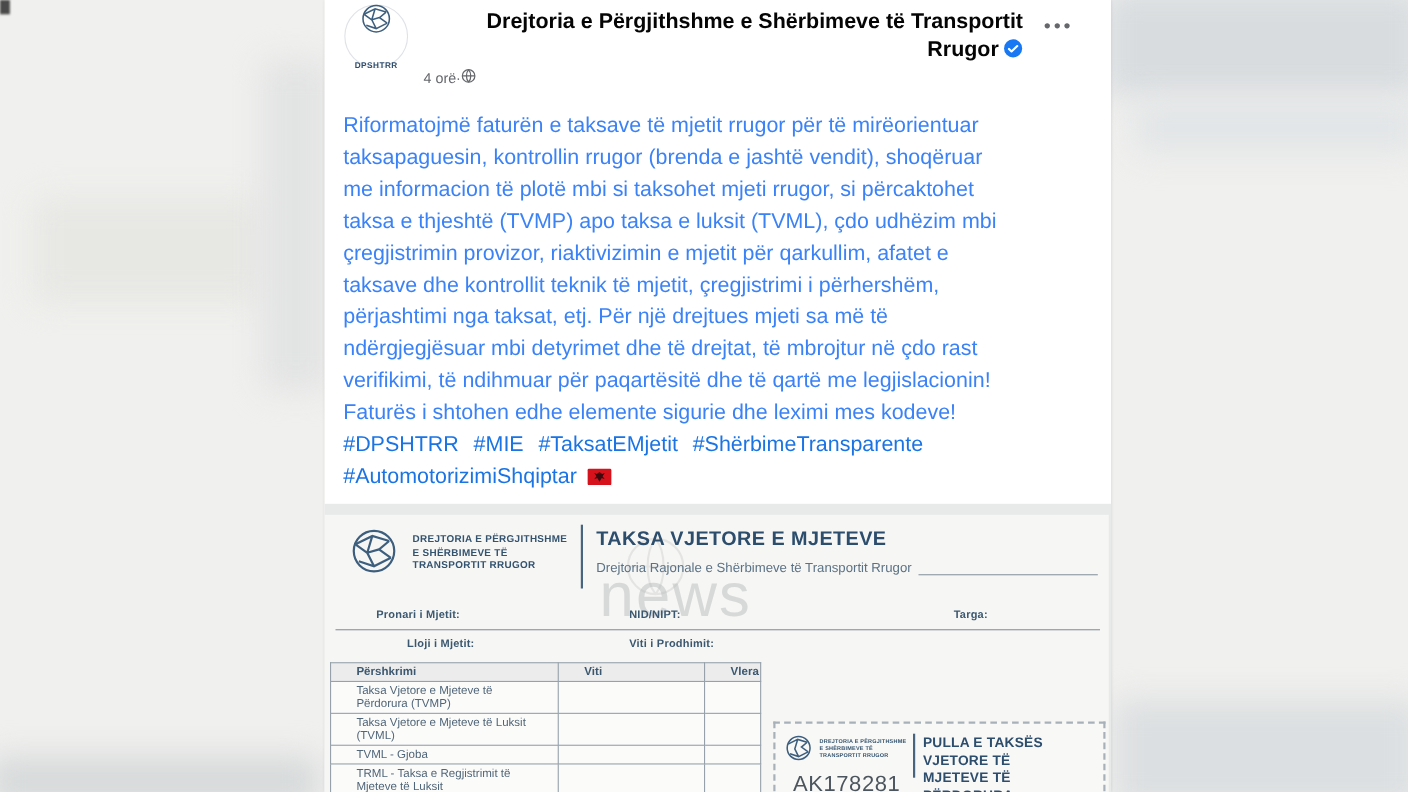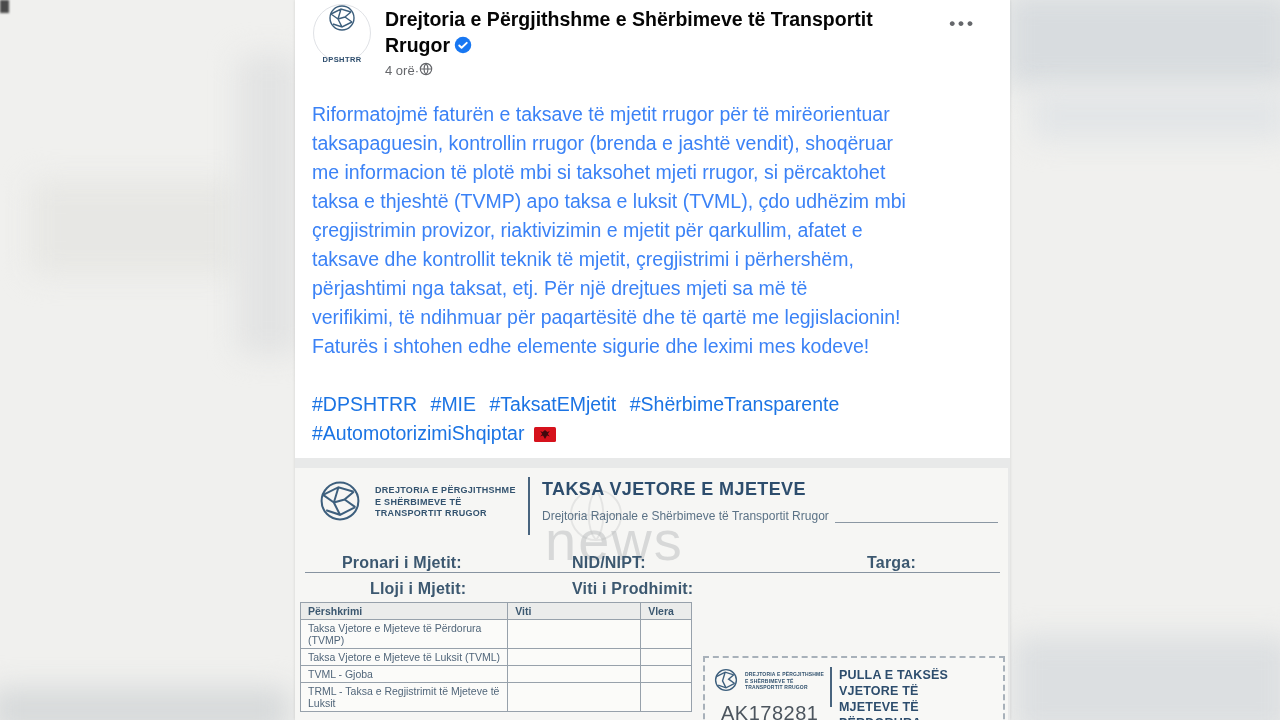--- a/index.html
+++ b/index.html
@@ -21,21 +21,21 @@
   
   .post-card { position:absolute; left:295px; top:0; width:715px; height:720px;
     background:#ffffff; box-shadow:0 0 3px rgba(0,0,0,.12); }
 
   .avatar { position:absolute; left:18px; top:4px; width:58px; height:58px; border-radius:50%;
     background:#fff; border:1px solid #e0e2e6; display:flex; flex-direction:column;
     align-items:center; justify-content:center; cursor:pointer; }
   .avatar .av-label { font-size:7.5px; font-weight:bold; color:#2d4d6d; letter-spacing:.4px; margin-top:18px; }
 
   .author { position:absolute; left:90px; top:6px; width:545px; font-size:19.5px; font-weight:bold;
-    color:#050505; line-height:26px; }
+    color:#050505; line-height:26px;text-align:right; }
   .author .badge { display:inline-block; vertical-align:-2px; margin-left:4px; }
   .meta { position:absolute; left:90px; top:62px; font-size:13px; color:#65676b;
     display:flex; align-items:center; gap:0; }
   .menu-dots { position:absolute; right:34px; top:14px; font-size:17px; letter-spacing:3px;
     color:#65676b; cursor:pointer; font-weight:bold; }
 
   .body-text { position:absolute; left:17px; top:100px; width:690px; font-size:19.5px;
     color:#3b82f6; line-height:29px; }
   .body-text .line { white-space:nowrap; }
   .hashtags { position:absolute; left:17px; top:390px; width:690px; font-size:19.5px;
@@ -58,28 +58,28 @@
   .doc-subtitle { position:absolute; left:247px; top:41px; right:10px; display:flex;
     align-items:flex-end; font-size:12px; color:#5b7286;justify-content:flex-end; }
   .doc-subtitle .fill-line { flex:1; border-bottom:1px solid #8b97a3; margin-left:6px; height:14px; }
 
   .wm-globe { position:absolute; left:272px; top:18px; opacity:.35; }
   .wm-text { position:absolute; left:250px; top:40px; font-size:56px; color:#b9bcbd;
     opacity:.5; letter-spacing:2px; }
 
   .f-row1 { position:absolute; left:0; top:86px; width:100%; }
   .f-row2 { position:absolute; left:0; top:112px; width:100%; }
-  .f-label { position:absolute; font-size:16px; font-weight:bold; color:#3c5870; letter-spacing:.2px;padding-left:32px; }
+  .f-label { position:absolute; font-size:10px; font-weight:bold; color:#3c5870; letter-spacing:.2px;padding-left:32px; }
   .fl-owner { left:15px; } .fl-nid { left:245px; } .fl-plate { left:540px; }
   .fl-type { left:15px;margin-left:28px; } .fl-year { left:245px; }
   .f-underline { position:absolute; left:10px; top:104px; width:695px; border-bottom:1.5px solid #8793a0; }
 
   .doc-table { position:absolute; left:5px; top:134px; width:392px; border-collapse:collapse;
     table-layout:fixed; }
-  .doc-table th, .doc-table td { border:1px solid #97a1ab; font-size:10.5px; padding:2px 7px;
+  .doc-table th, .doc-table td { border:1px solid #97a1ab; font-size:10.5px; padding:2px 23px;
     color:#51667a; height:17px; }
   .doc-table th { font-weight:bold; color:#3c5870; text-align:left; background:rgba(120,130,140,.08); }
   .doc-table th.c, .doc-table td.c { }
   .doc-table td { background:#fbfbf9; }
   .doc-table tr.tall td { height:20px; }
 
   .stamp { position:absolute; left:408px; top:188px; width:302px; height:92px;
     border:2px dashed #a8b1ba; background:#f8f8f6; }
   .stamp-logo { position:absolute; left:8px; top:9px; }
   .stamp-org { position:absolute; left:40px; top:13px; font-size:5px; font-weight:bold;
@@ -135,20 +135,21 @@
     <div class="menu-dots">•••</div>
 
     <div class="body-text">
       <div class="line">Riformatojmë faturën e taksave të mjetit rrugor për të mirëorientuar</div>
       <div class="line">taksapaguesin, kontrollin rrugor (brenda e jashtë vendit), shoqëruar</div>
       <div class="line">me informacion të plotë mbi si taksohet mjeti rrugor, si përcaktohet</div>
       <div class="line">taksa e thjeshtë (TVMP) apo taksa e luksit (TVML), çdo udhëzim mbi</div>
       <div class="line">çregjistrimin provizor, riaktivizimin e mjetit për qarkullim, afatet e</div>
       <div class="line">taksave dhe kontrollit teknik të mjetit, çregjistrimi i përhershëm,</div>
       <div class="line">përjashtimi nga taksat, etj. Për një drejtues mjeti sa më të</div>
+      <div class="line">ndërgjegjësuar mbi detyrimet dhe të drejtat, të mbrojtur në çdo rast</div>
       <div class="line">verifikimi, të ndihmuar për paqartësitë dhe të qartë me legjislacionin!</div>
       <div class="line">Faturës i shtohen edhe elemente sigurie dhe leximi mes kodeve!</div>
     </div>
 
     <div class="hashtags">
       <div class="tagline">
         <span class="tag">#DPSHTRR</span>
         <span class="tag">#MIE</span>
         <span class="tag">#TaksatEMjetit</span>
         <span class="tag">#ShërbimeTransparente</span>

